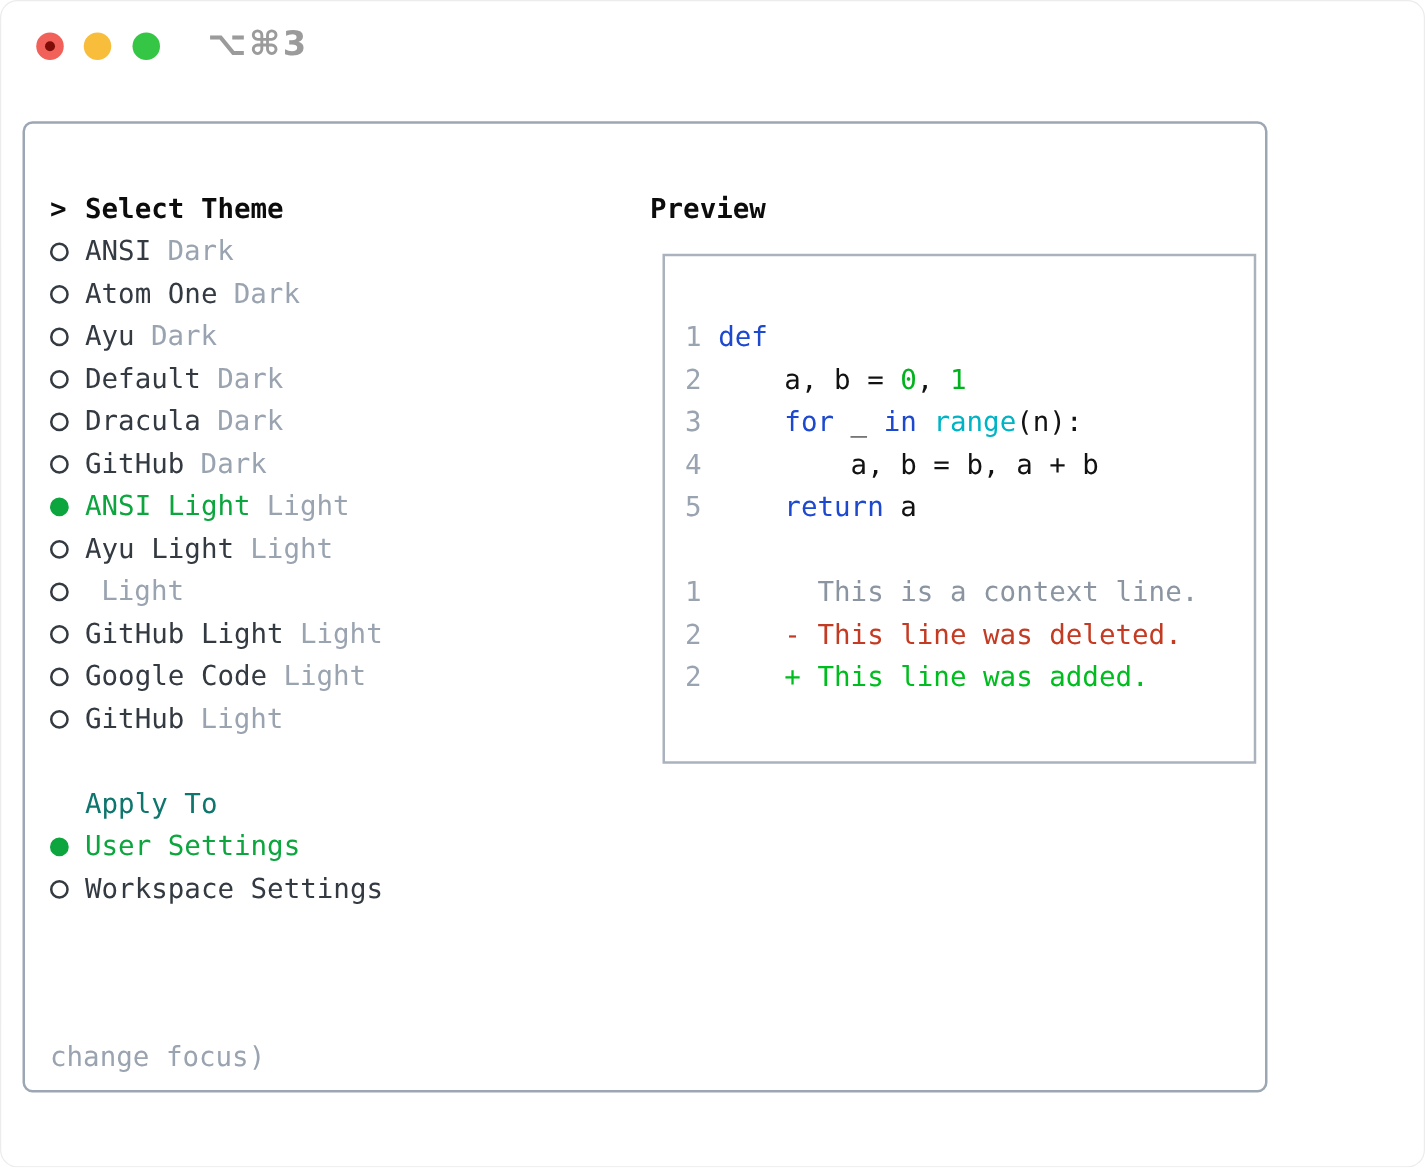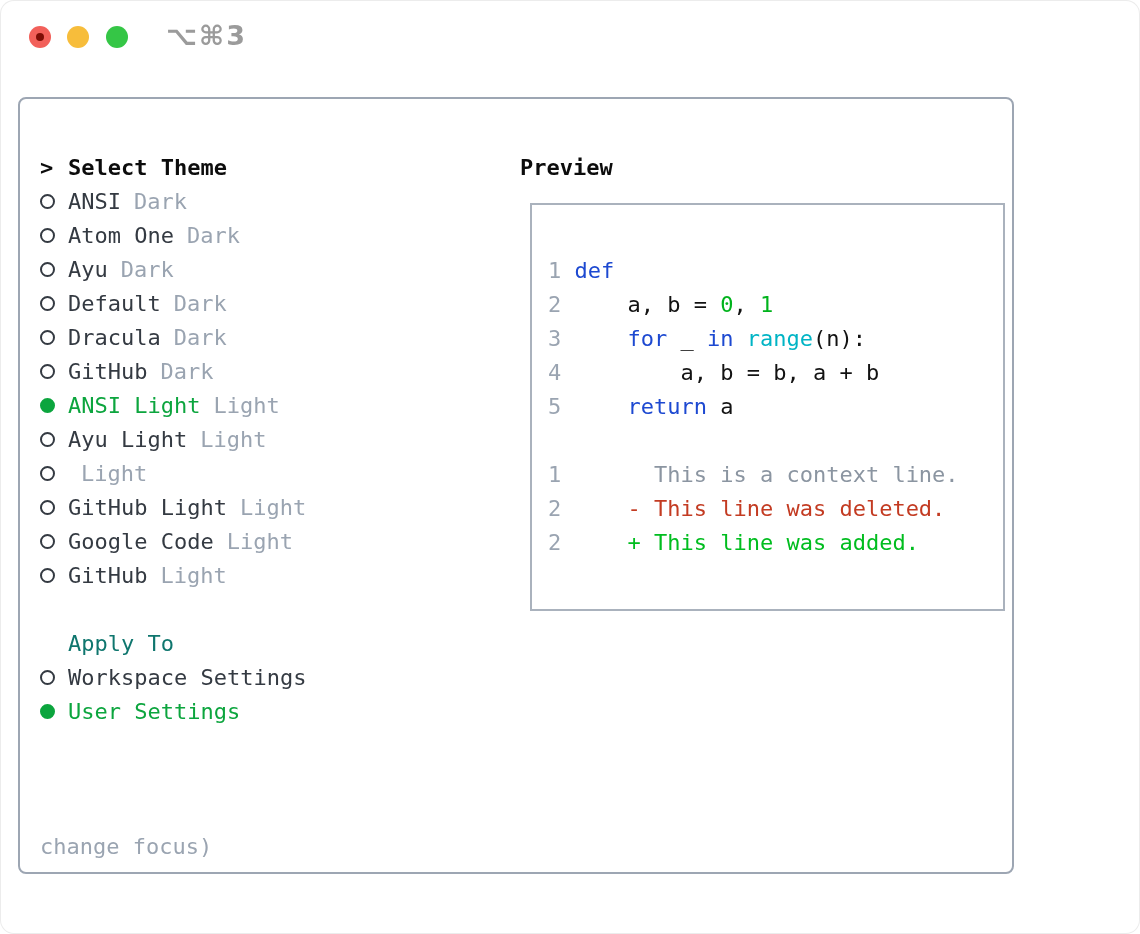--- a/index.html
+++ b/index.html
@@ -92,22 +92,22 @@
         </div>
 
       <div class="spacer"></div>
 
       <div class="row">
         <span class="marker"></span>
         <span class="subhdr">Apply To</span>
       </div>
 
       <div id="apply-list">
+          <div class="row"><span class="marker"><span class="circle sel"></span></span><span class="theme-name sel">User Settings</span></div>
           <div class="row"><span class="marker"><span class="circle"></span></span><span class="theme-name">Workspace Settings</span></div>
-          <div class="row"><span class="marker"><span class="circle sel"></span></span><span class="theme-name sel">User Settings</span></div>
         </div>
 
       <div class="spacer"></div>
 
       <div class="help">
         <div>change focus)</div>
       </div>
     </div>
 
     <div class="right-col">

